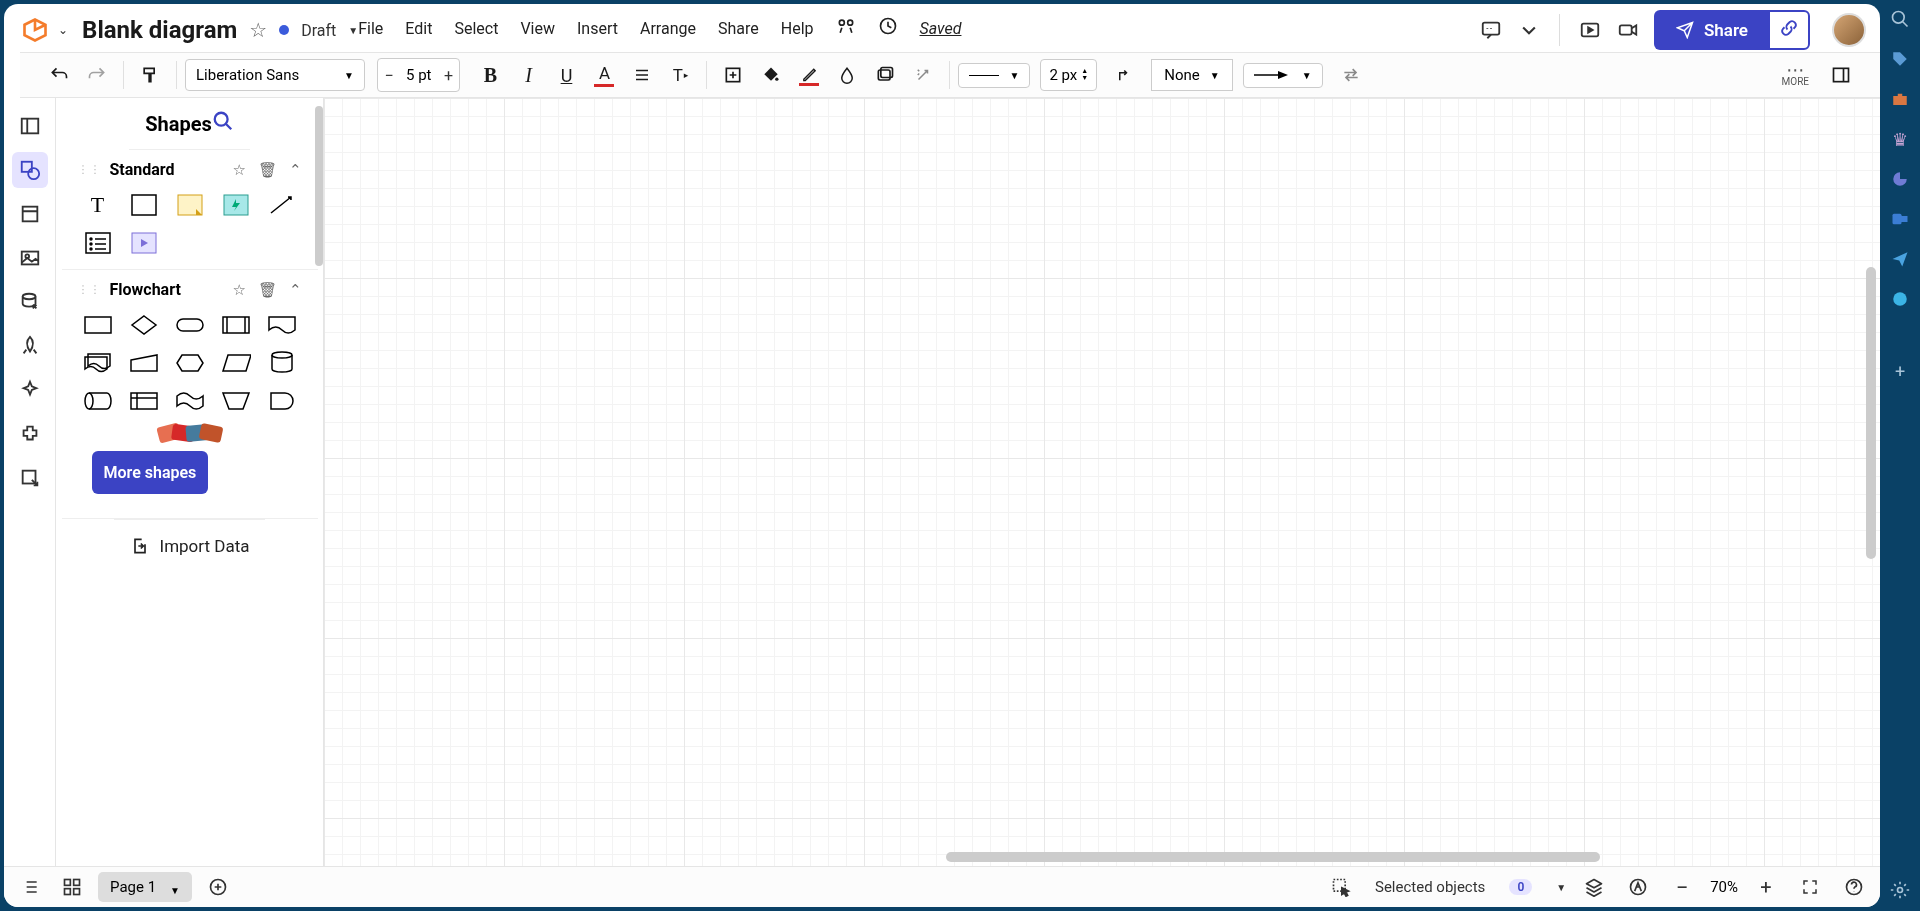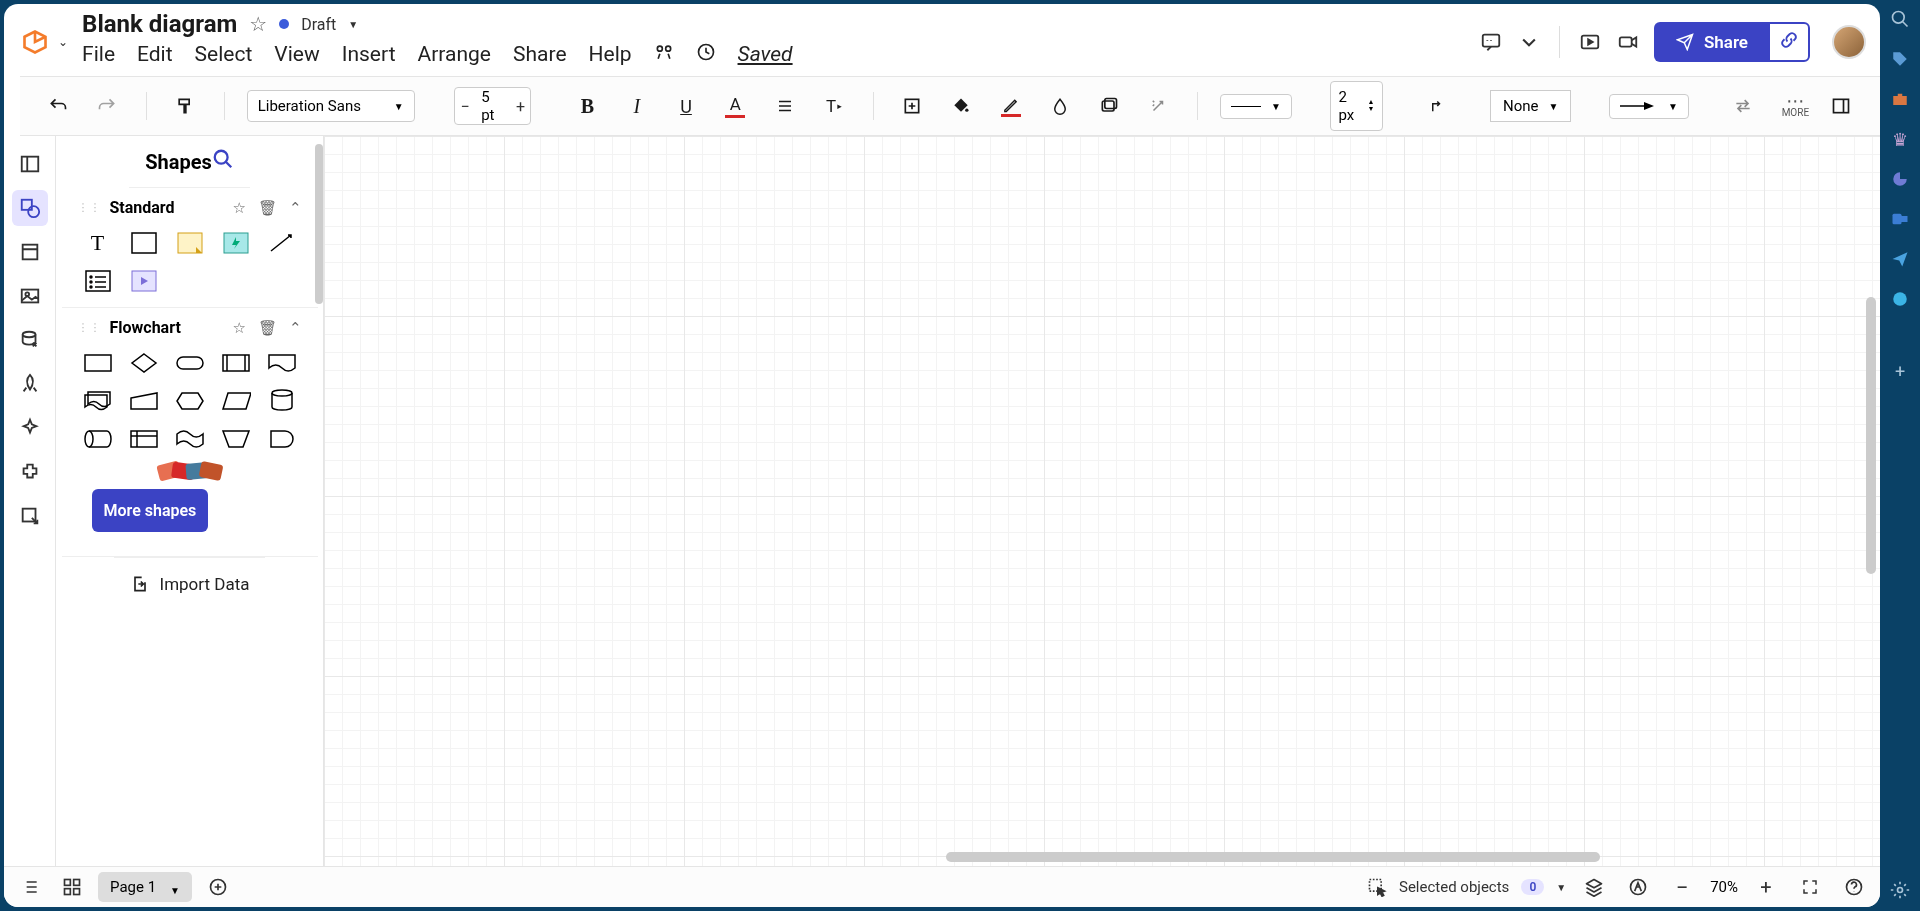--- a/index.html
+++ b/index.html
@@ -9,40 +9,40 @@
 .main-window { background: #fff; border-radius: 14px; margin: 4px 0 4px 4px; flex: 1; display: flex; flex-direction: column; overflow: hidden; }
 .right-rail { width: 40px; background: #0a4166; display: flex; flex-direction: column; align-items: center; padding-top: 8px; gap: 18px; color: #a9c4d8; }
 .right-rail .rail-icon { width: 22px; height: 22px; display: flex; align-items: center; justify-content: center; cursor: pointer; font-size: 18px; }
 .right-rail .spacer { flex: 1; }
 
 
 .header { display: flex; align-items: center; padding: 6px 14px 2px 14px; }
 .brand { width: 34px; height: 34px; display: flex; align-items: center; justify-content: center; margin-right: 8px; }
 .brand svg { width: 28px; height: 28px; }
 .chev { font-size: 12px; color: #333; margin-left: -2px; margin-right: 14px; cursor: pointer; }
-.title-block { display: flex; flex-direction: column; justify-content: space-between; }
+.title-block { display: flex; flex-direction: row; justify-content: space-between; }
 .title-row { display: flex; align-items: center; gap: 12px; }
 .doc-title { font-size: 24px; font-weight: 700; color: #1a1a1a; }
 .star-icon { font-size: 20px; color: #666; cursor: pointer; }
 .status-dot { width: 10px; height: 10px; border-radius: 50%; background: #3b5bdb; display: inline-block; }
 .status-text { font-size: 16px; color: #333; }
 .status-caret { font-size: 10px; color: #333; }
 .menu-row { display: flex; gap: 22px; padding: 4px 0 8px 0; align-items: center; }
-.menu-item { font-size: 21px; color: #222; cursor: pointer; }
+.menu-item { font-size: 16px; color: #222; cursor: pointer; }
 .menu-icon { font-size: 18px; color: #222; cursor: pointer; }
 .saved { text-decoration: underline; font-style: italic; }
 .header-right { margin-left: auto; display: flex; align-items: center; gap: 14px; }
 .hr-icon { width: 24px; height: 24px; color: #333; display: flex; align-items: center; justify-content: center; font-size: 18px; cursor: pointer; }
 .vdiv { width: 1px; height: 32px; background: #ddd; margin: 0 4px; }
 .share-btn { background: #3b43c4; color: #fff; border: none; border-radius: 6px 0 0 6px; padding: 10px 22px; font-size: 17px; font-weight: 600; display: flex; align-items: center; gap: 10px; cursor: pointer; }
 .share-link-btn { background: #fff; border: 2px solid #3b43c4; border-radius: 0 6px 6px 0; padding: 7px 10px; cursor: pointer; color: #3b43c4; font-size: 16px; margin-left: -2px; }
 .avatar { width: 34px; height: 34px; border-radius: 50%; background: linear-gradient(135deg,#d4a574,#8b6239); margin-left: 8px; border: 2px solid #ddd; }
 
 
-.toolbar { display: flex; align-items: center; border-top: 1px solid #e5e5e5; border-bottom: 1px solid #e5e5e5; padding: 4px 21px; gap: 16px; background: #fcfcfc; margin-left: 16px; }
+.toolbar { display: flex; align-items: center; border-top: 1px solid #e5e5e5; border-bottom: 1px solid #e5e5e5; padding: 4px 21px; gap: 2px; background: #fcfcfc; margin-left: 16px; }
 .tb-btn { width: 36px; height: 36px; display: flex; align-items: center; justify-content: center; cursor: pointer; color: #1a1a1a; border-radius: 4px; }
 .tb-sep { width: 1px; height: 28px; background: #e0e0e0; margin: 0 6px; }
 .font-select { border: 1px solid #ccc; border-radius: 4px; padding: 6px 10px; font-size: 15px; width: 180px; display: flex; align-items: center; justify-content: space-between; cursor: pointer; background: #fff; }
 .size-ctrl { display: flex; align-items: center; border: 1px solid #ccc; border-radius: 4px; background: #fff; }
 .size-ctrl button { width: 22px; height: 32px; border: none; background: none; cursor: pointer; font-size: 16px; color: #333; }
 .size-ctrl .val { padding: 0 6px; font-size: 15px; }
 .color-under { display: flex; flex-direction: column; align-items: center; }
 .color-under .bar { width: 20px; height: 3px; margin-top: 1px; }
 .line-select { border: 1px solid #ccc; border-radius: 4px; padding: 6px 10px; display: flex; align-items: center; gap: 10px; cursor: pointer; background: #fff; }
 .line-select .line-vis { width: 30px; height: 1px; background: #000; }
@@ -80,21 +80,21 @@
 .canvas-grid { position: absolute; inset: 0; background-image: linear-gradient(#e8e8e8 1px, transparent 1px), linear-gradient(90deg, #e8e8e8 1px, transparent 1px), linear-gradient(#f3f3f3 1px, transparent 1px), linear-gradient(90deg, #f3f3f3 1px, transparent 1px); background-size: 180px 180px, 180px 180px, 18px 18px, 18px 18px; }
 .canvas-hscroll { position: absolute; bottom: 4px; left: 40%; width: 42%; height: 10px; background: #ccc; border-radius: 5px; }
 .canvas-vscroll { position: absolute; right: 4px; top: 22%; height: 38%; width: 10px; background: #ccc; border-radius: 5px; }
 .panel-vscroll { position: absolute; right: 0; top: 8px; height: 160px; width: 8px; background: #ccc; border-radius: 4px; }
 
 
 .footer { display: flex; align-items: center; border-top: 1px solid #e5e5e5; padding: 4px 10px; background: #fcfcfc; gap: 10px; }
 .ft-btn { width: 32px; height: 32px; display: flex; align-items: center; justify-content: center; cursor: pointer; color: #333; border-radius: 4px; }
 .page-tab { background: #ddd; border-radius: 5px; padding: 6px 12px; display: flex; align-items: flex-end; gap: 14px; font-size: 15px; cursor: pointer; }
 .ft-right { margin-left: auto; display: flex; align-items: center; gap: 12px; }
-.sel-obj { display: flex; align-items: center; gap: 12px; font-size: 15px; color: #333; cursor: pointer; }
+.sel-obj { display: flex; align-items: center; gap: 24px; font-size: 15px; color: #333; cursor: pointer; }
 .sel-count { background: #e5e3ff; color: #3b43c4; border-radius: 10px; padding: 1px 8px; font-size: 12px; font-weight: 600; }
 .zoom { font-size: 15px; }
 </style>
 </head>
 <body>
 
 <div class="app-wrap">
 <div class="main-window">
 
   <div class="header">

